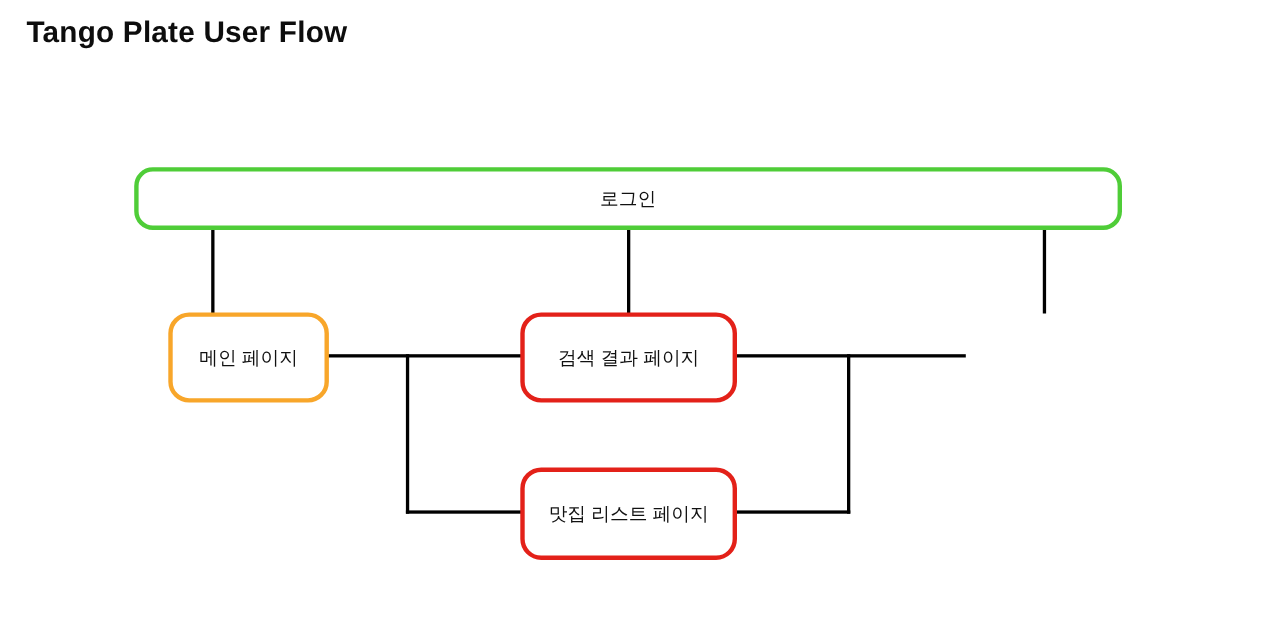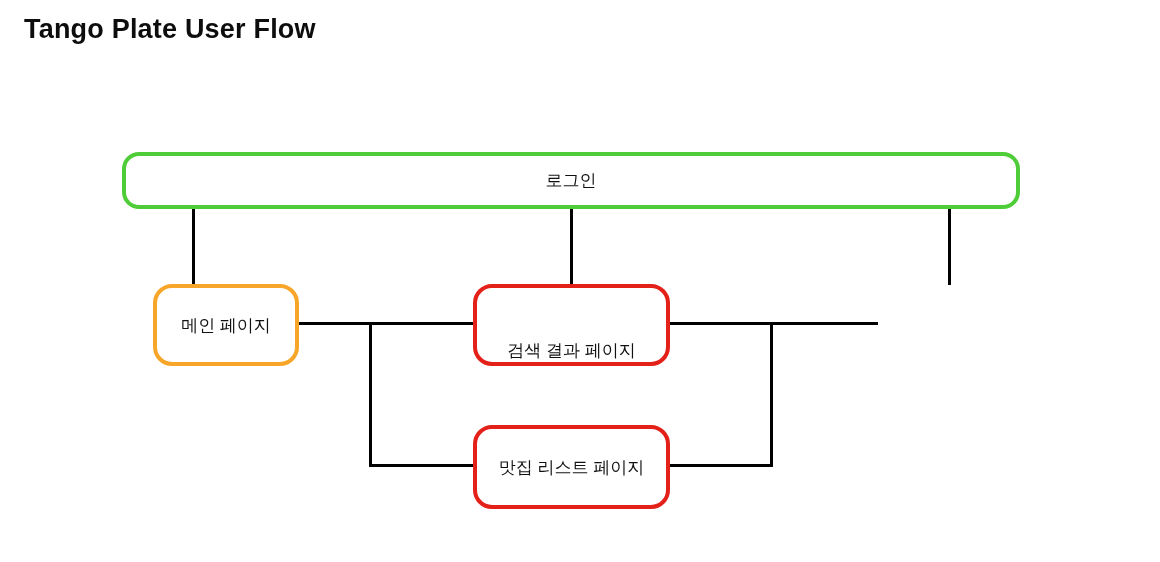--- a/index.html
+++ b/index.html
@@ -78,21 +78,21 @@
   <div class="edge e-list-right-h" style="background-color: rgb(0, 0, 0);"></div>
 
   <div class="node node-login" style="border-color: rgb(79, 205, 56);">
     <span class="label">로그인</span>
   </div>
 
   <div class="node node-main" style="border-color: rgb(248, 166, 42);">
     <span class="label">메인 페이지</span>
   </div>
 
-  <div class="node node-search" style="border-color: rgb(227, 33, 25); align-items: flex-end;">
+  <div class="node node-search" style="border-color: rgb(227, 33, 25);">
     <span class="label">검색 결과 페이지</span>
   </div>
 
 
   <div class="node node-list" style="border-color: rgb(227, 33, 25);">
     <span class="label">맛집 리스트 페이지</span>
   </div>
 
 </div>
 

